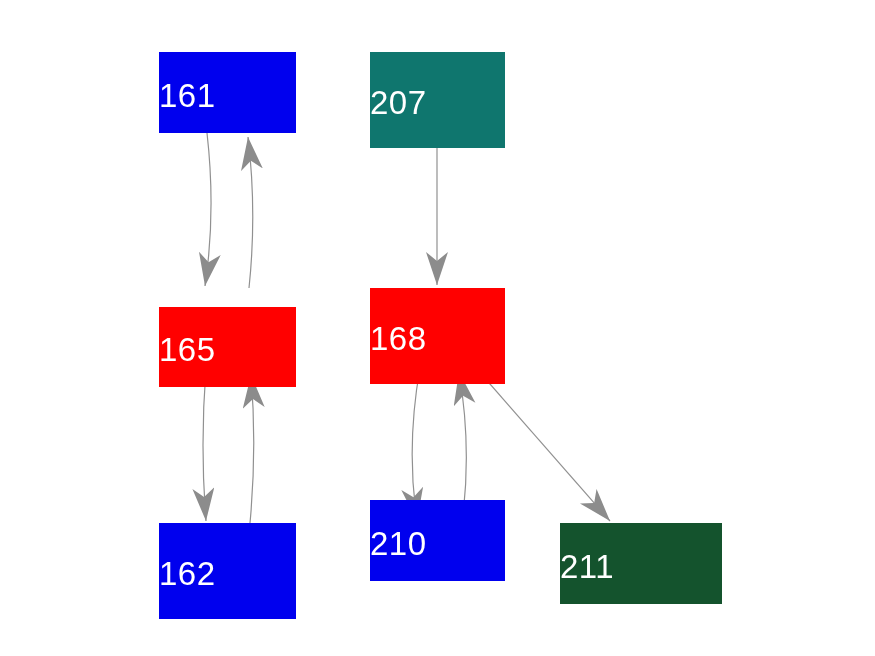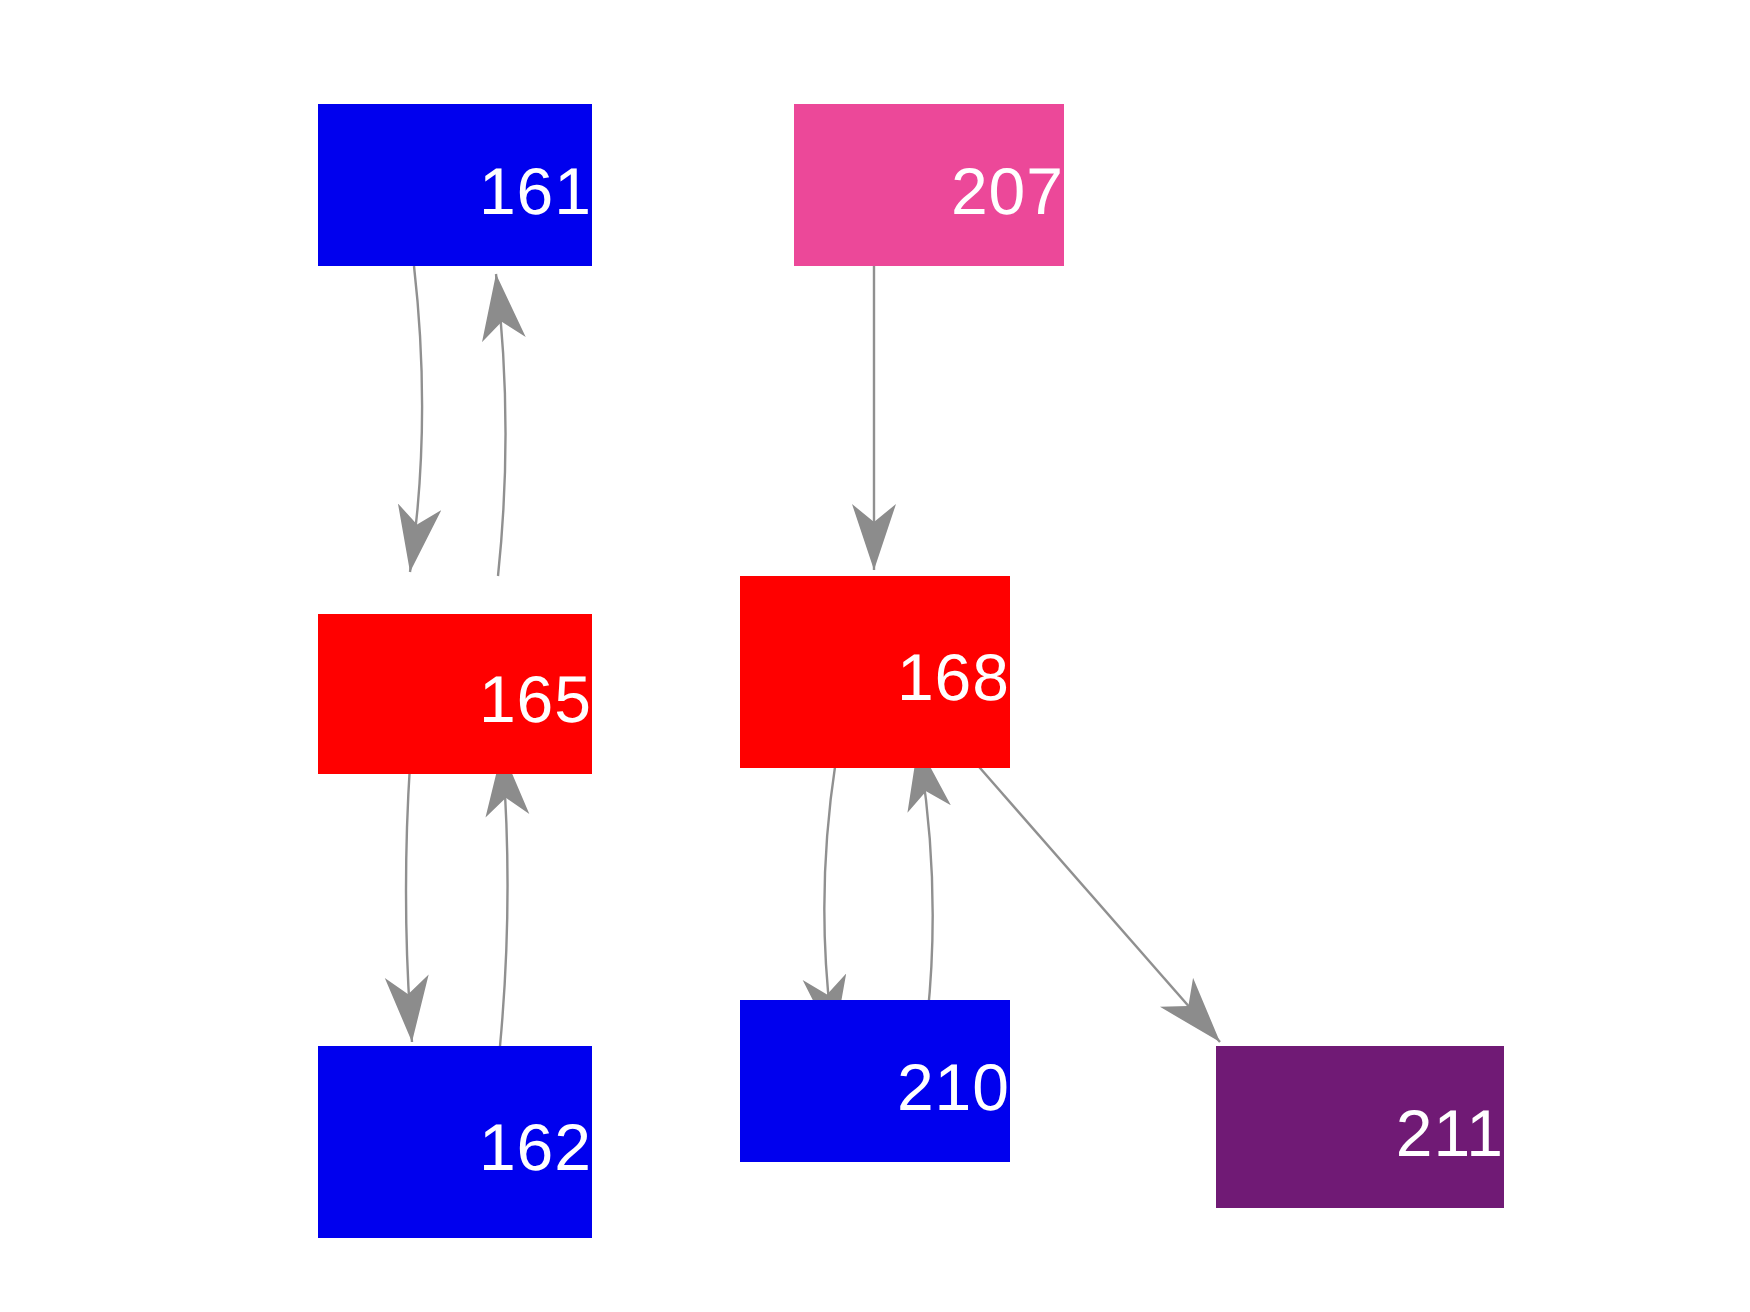--- a/index.html
+++ b/index.html
@@ -25,21 +25,21 @@
     position: absolute;
     left: 0;
     top: 0;
     width: 875px;
     height: 656px;
   }
   .node {
     position: absolute;
     display: flex;
     align-items: center;
-    justify-content: flex-end;
+    justify-content: flex-start;
     box-sizing: border-box;
     padding-top: 5px;
   }
   .node .node-label {
     color: #ffffff;
     font-size: 33px;
     line-height: 1;
     letter-spacing: 0.5px;
     user-select: none;
   }
@@ -67,37 +67,37 @@
     <path class="edge" d="M250,523 Q257,448 251,375" marker-end="url(#vee)" stroke="#909090"></path>
     <path class="edge" d="M420,368 Q406,446 417,521" marker-end="url(#vee)" stroke="#909090"></path>
     <path class="edge" d="M462,523 Q472,448 459,372" marker-end="url(#vee)" stroke="#909090"></path>
     <path class="edge" d="M476,368 L610,521" marker-end="url(#vee)" stroke="#909090"></path>
   </svg>
 
   <div class="node" style="left: 159px; top: 52px; width: 137px; height: 81px; background-color: rgb(0, 0, 238);">
     <span class="node-label">161</span>
   </div>
 
-  <div class="node" style="left: 370px; top: 52px; width: 135px; height: 81px; background-color: #ec4899; margin-left: 27px;">
+  <div class="node" style="left: 370px; top: 52px; width: 135px; height: 96px; background-color: #0f766e;">
     <span class="node-label">207</span>
   </div>
 
   <div class="node" style="left: 159px; top: 288px; width: 137px; height: 80px; background-color: rgb(255, 0, 0); margin-top: 19px;">
     <span class="node-label">165</span>
   </div>
 
   <div class="node" style="left: 370px; top: 288px; width: 135px; height: 96px; background-color: rgb(255, 0, 0);">
     <span class="node-label">168</span>
   </div>
 
   <div class="node" style="left: 159px; top: 523px; width: 137px; height: 96px; background-color: rgb(0, 0, 238);">
     <span class="node-label">162</span>
   </div>
 
   <div class="node" style="left: 370px; top: 500px; width: 135px; height: 81px; background-color: rgb(0, 0, 238);">
     <span class="node-label">210</span>
   </div>
 
-  <div class="node" style="left: 608px; top: 523px; width: 144px; height: 81px; background-color: #701a75;">
+  <div class="node" style="left: 560px; top: 523px; width: 162px; height: 81px; background-color: #14532d;">
     <span class="node-label">211</span>
   </div>
 
 </div>
 
 </body></html>

